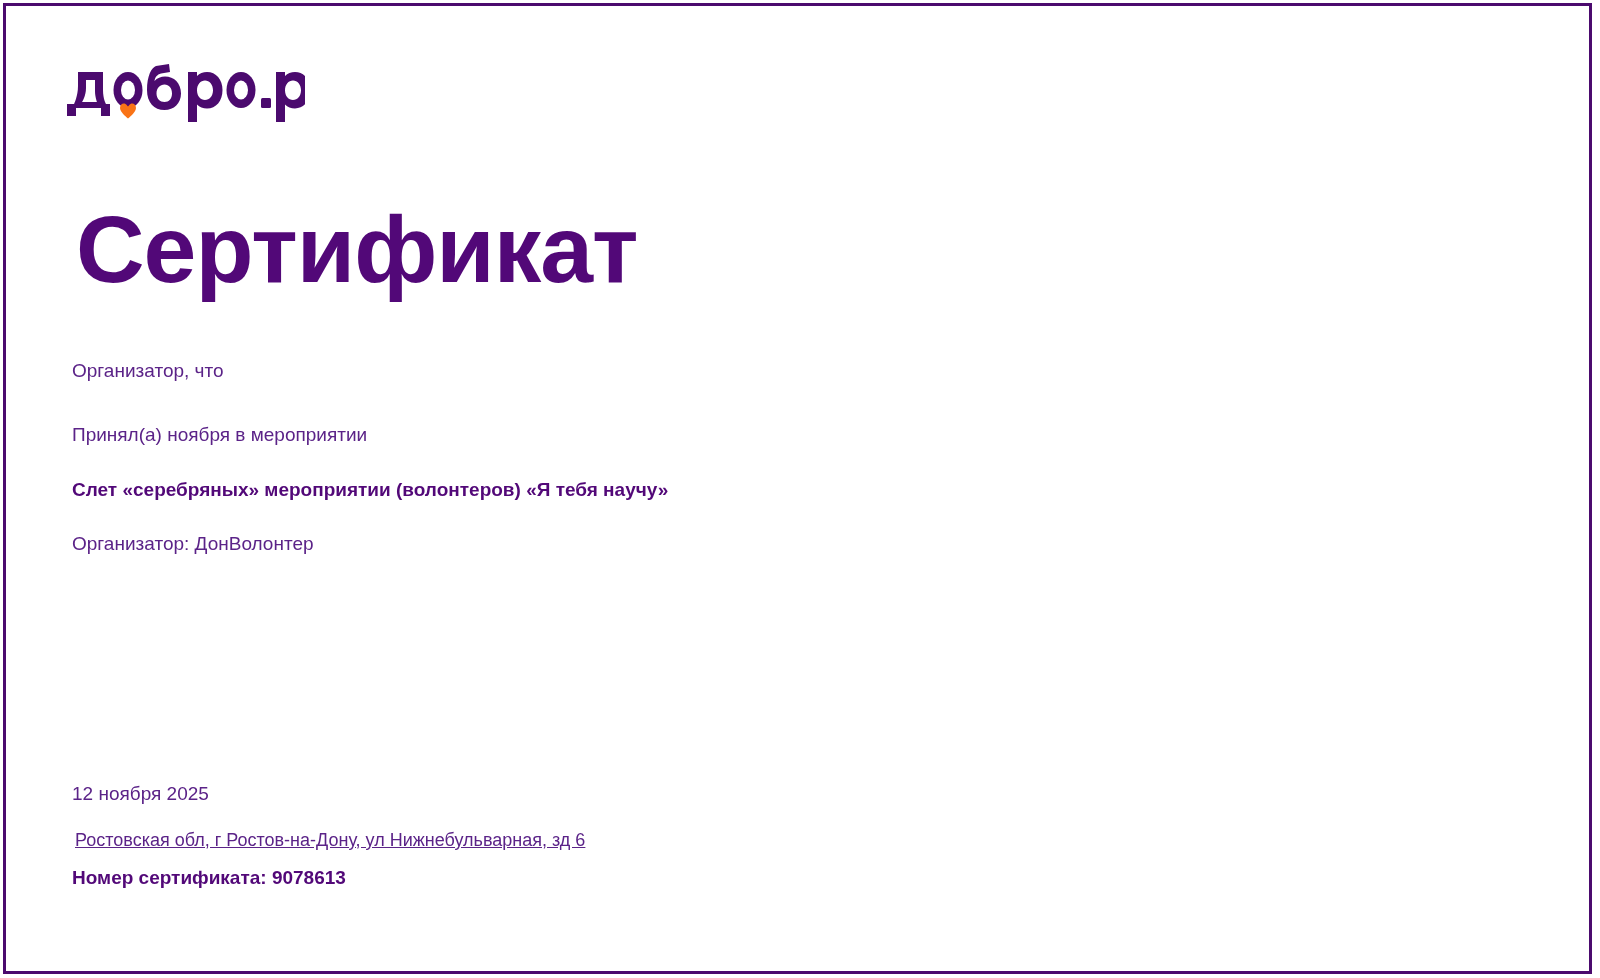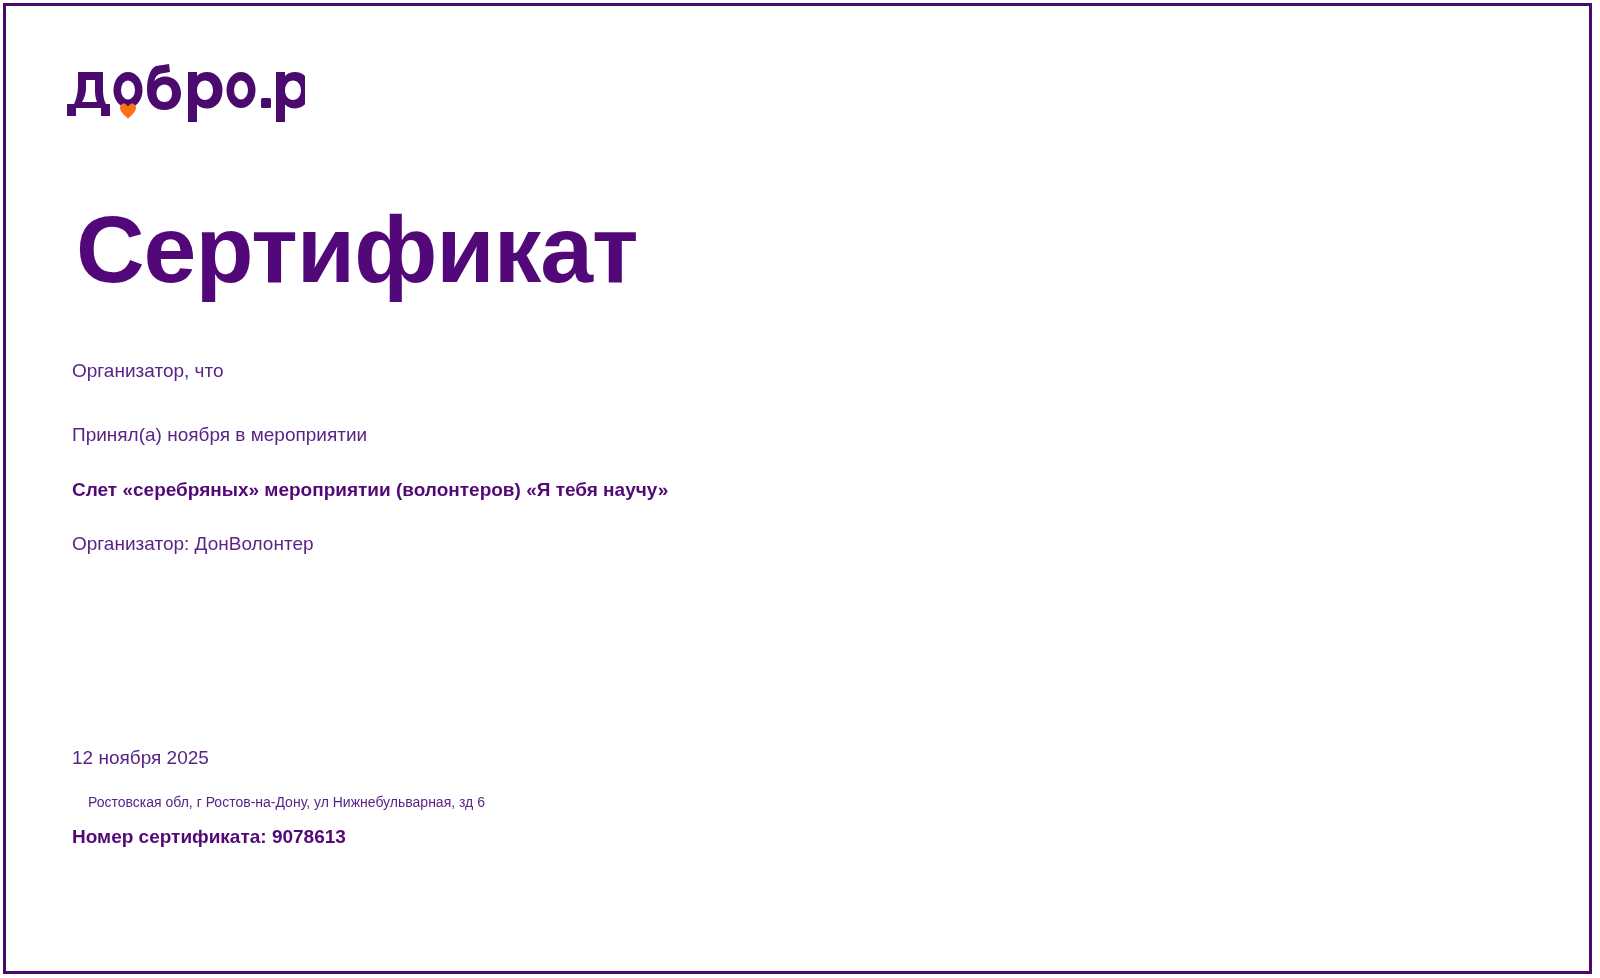--- a/index.html
+++ b/index.html
@@ -91,34 +91,35 @@
     font-size: 19px;
     color: #5B2388;
     margin: 29px 0 0 3px;
     line-height: 1.3;
   }
 
   
   .footer {
     position: absolute;
     left: 66px;
-    top: 740px;
+    top: 776px;
     width: 1400px;
   }
   .footer-date {
     font-size: 19px;
     color: #5B2388;
     line-height: 1.3;
     margin: 0;
   }
   .footer-address {
-    font-size: 14px;
+    font-size: 18px;
     color: #5B2388;
     line-height: 1.3;
-    margin: 22px 0 0 16px;
+    margin: 22px 0 0 3px;
+    text-decoration: underline;
   }
   .footer-number {
     font-size: 19px;
     font-weight: bold;
     color: #520878;
     line-height: 1.3;
     margin: 14px 0 0 0;
   }
 </style>
 </head>

